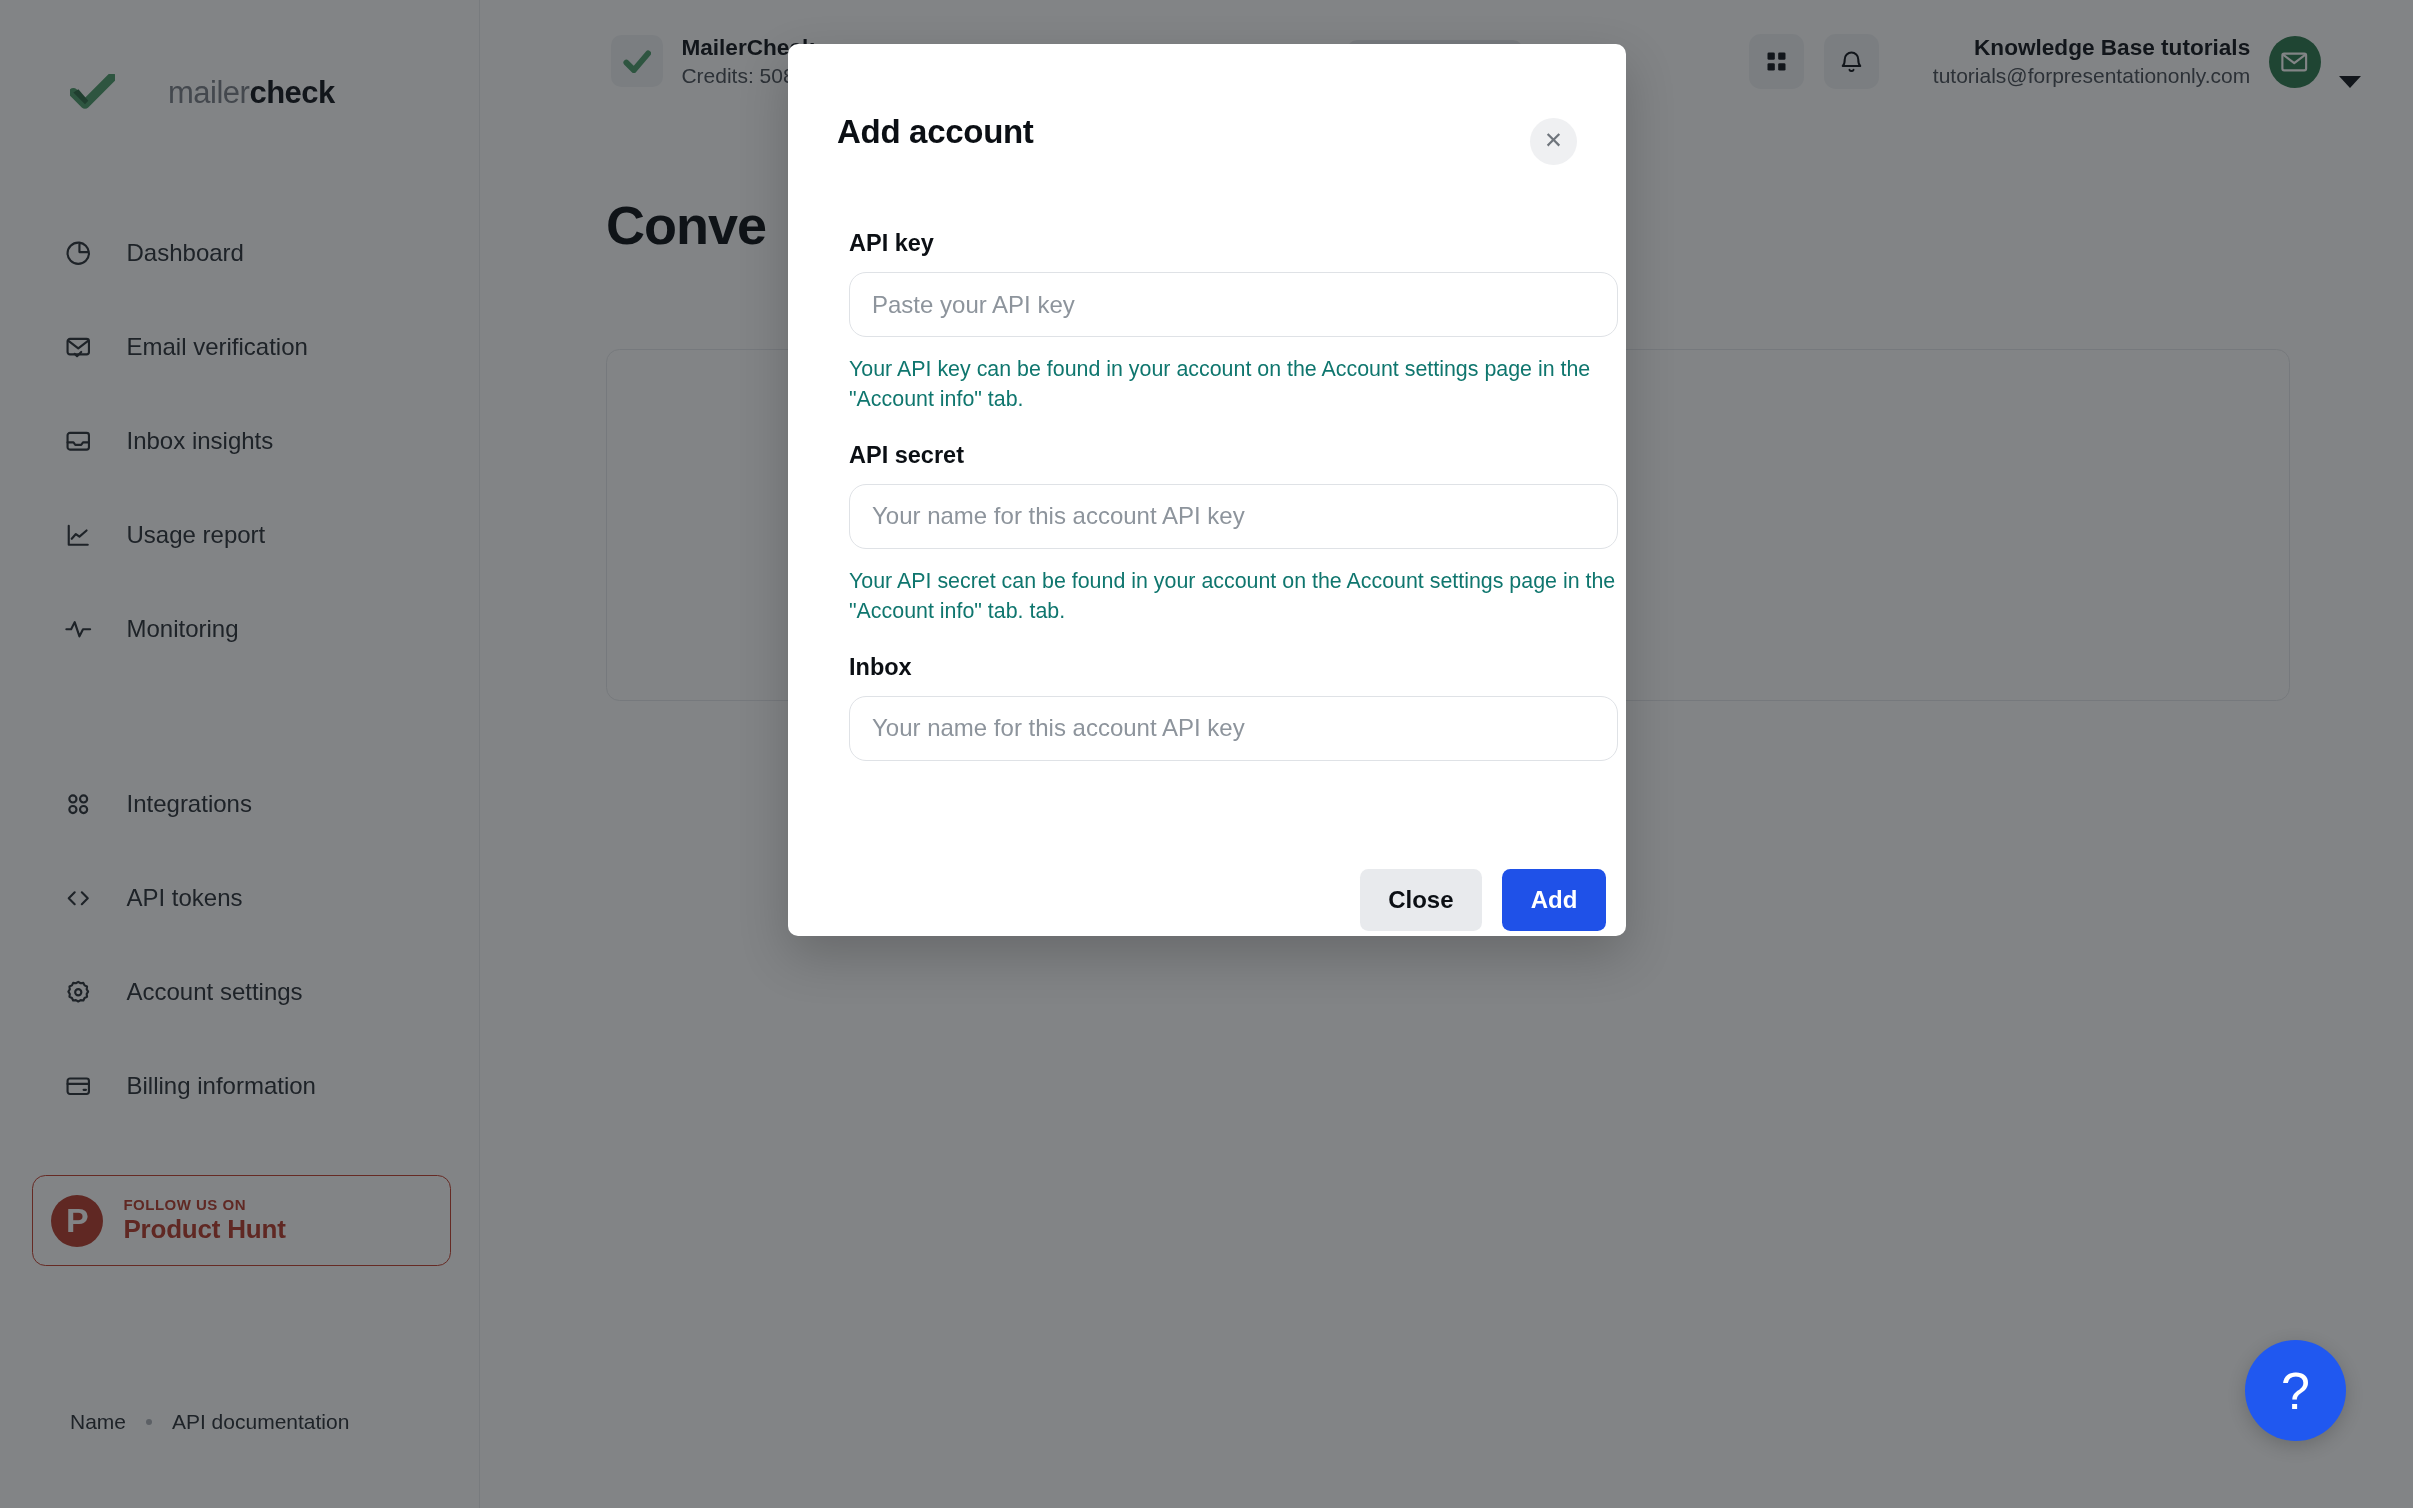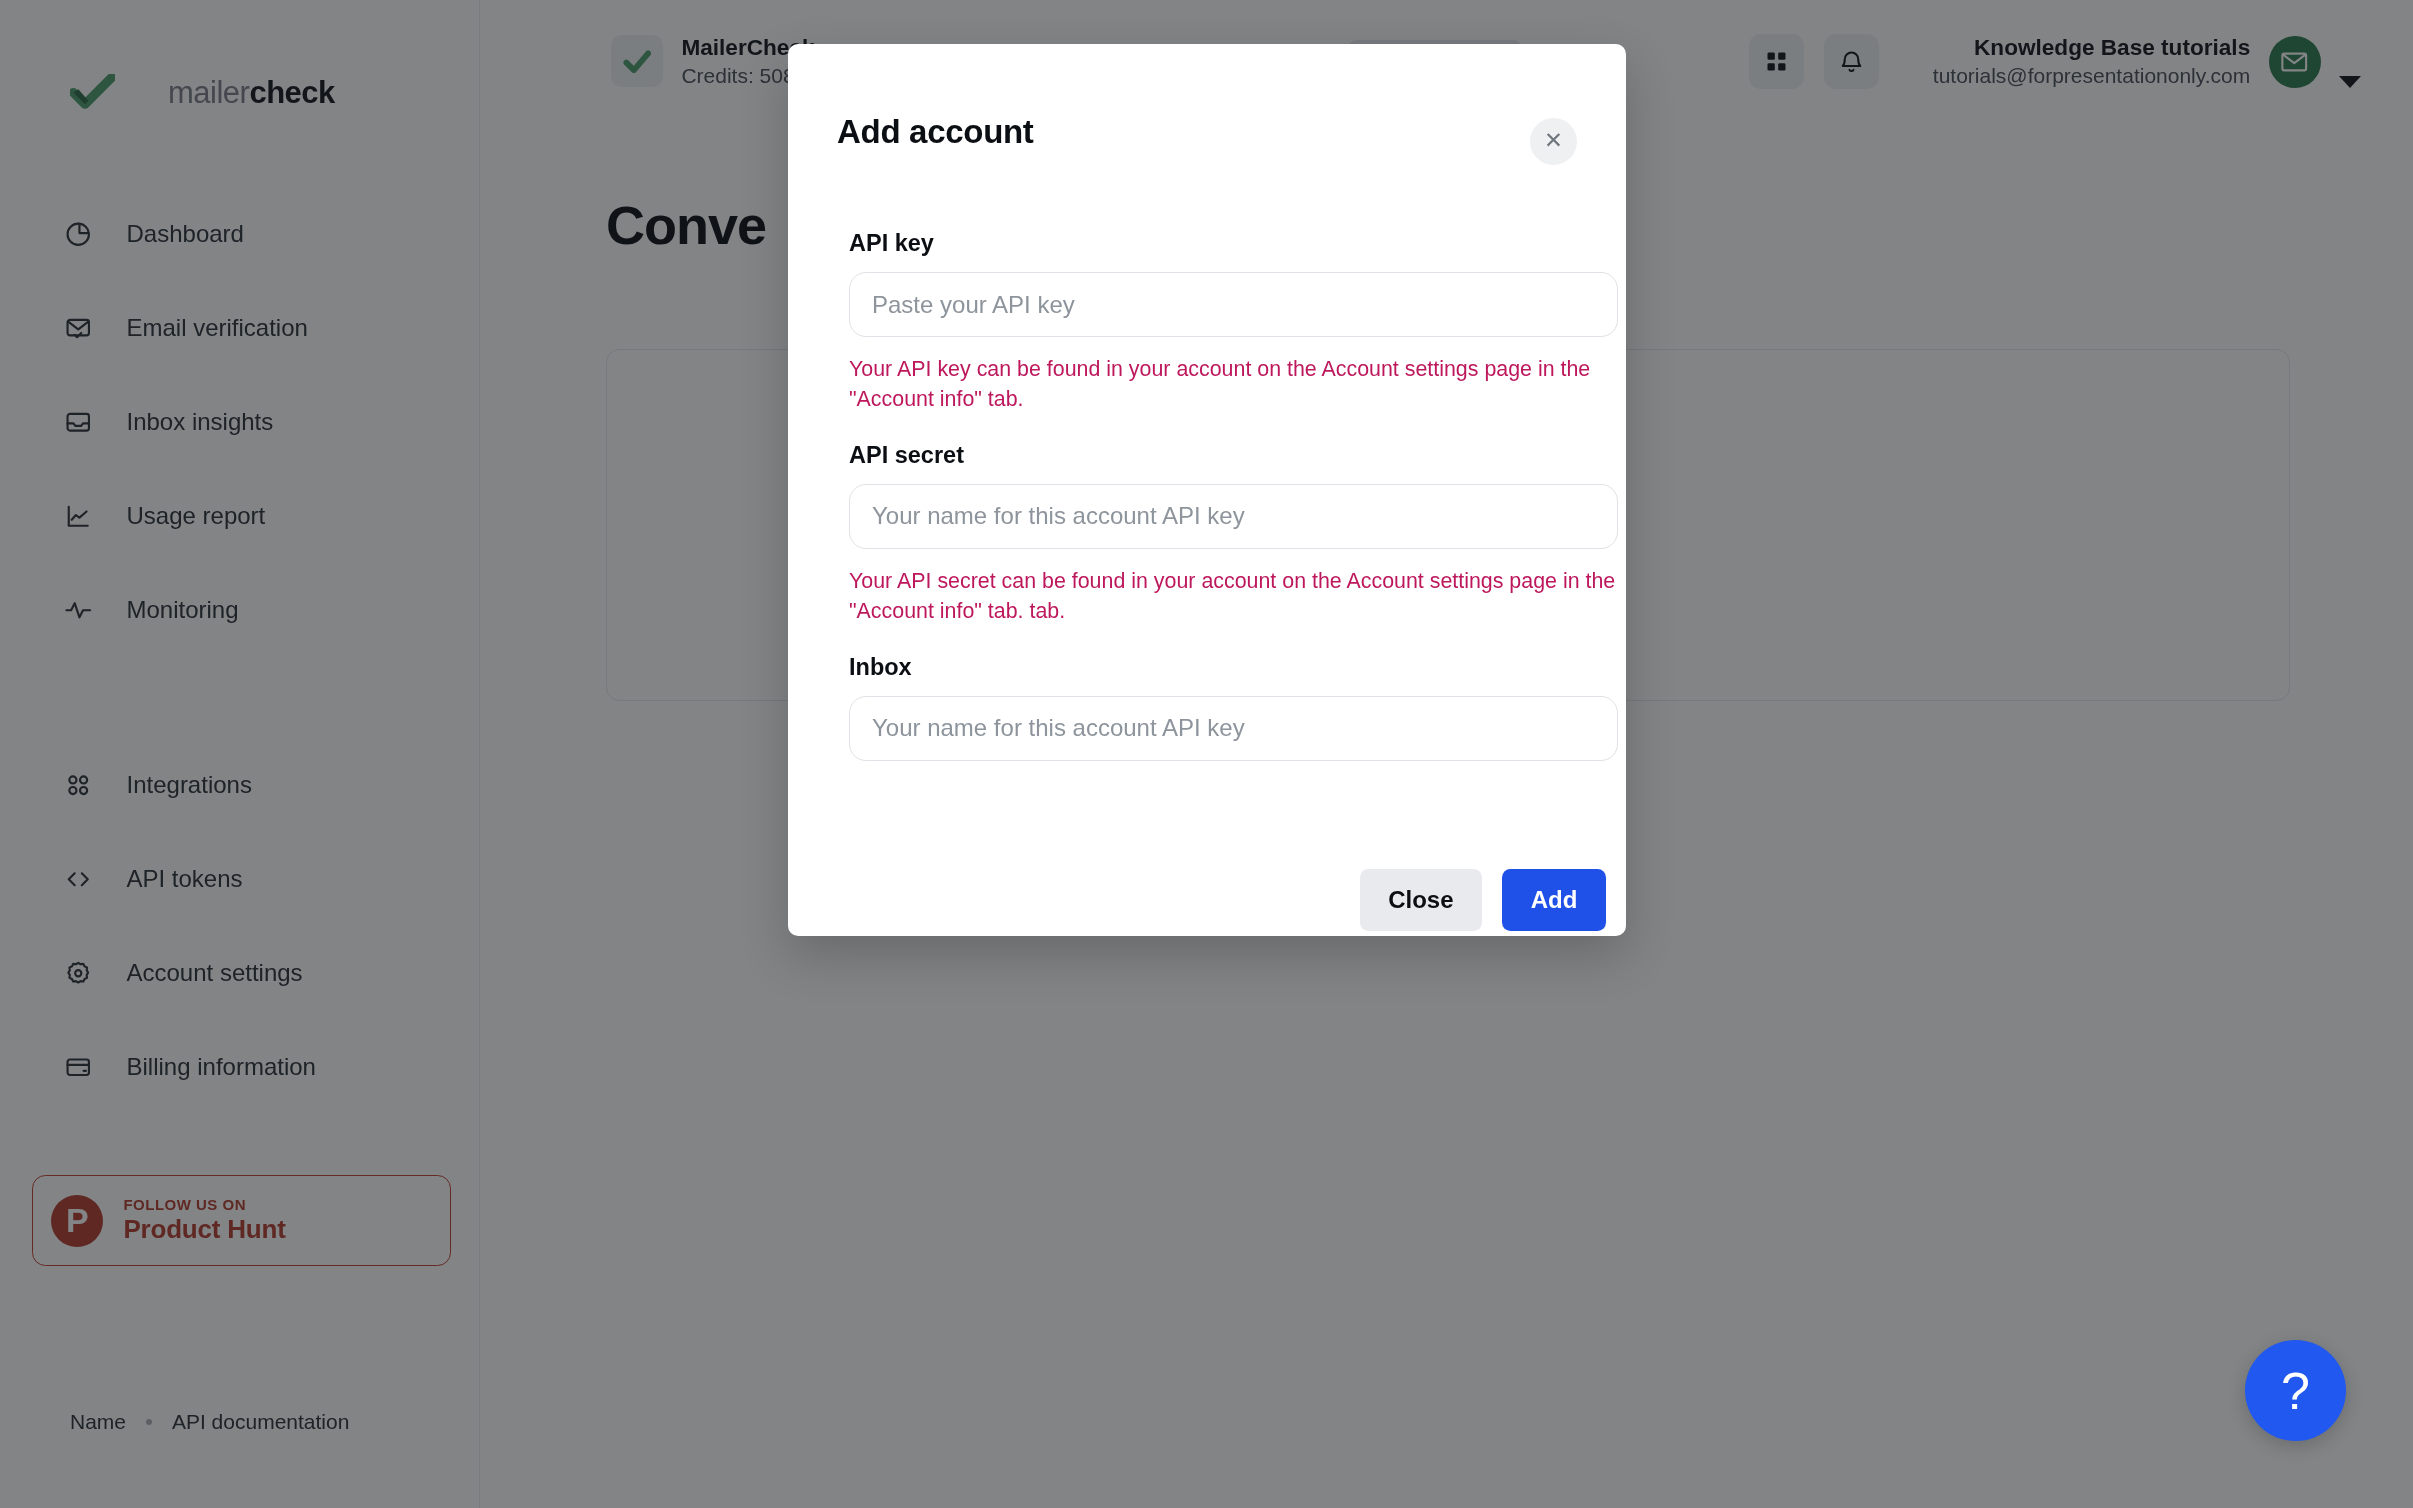--- a/index.html
+++ b/index.html
@@ -21,21 +21,21 @@
   .logo-wrap { position: absolute; left: 70px; top: 74px; display: flex; align-items: center; gap: 17px; }
   .logo-check { width: 45px; height: 37px; display: block; }
   .logo-text { font-size: 31px; letter-spacing: -0.5px; white-space: nowrap; }
   .logo-text .mailer { color: #7b8189; font-weight: 400; margin-left: 36px; }
   .logo-text .check { color: #11161c; font-weight: 700; }
 
   .nav-group { position: absolute; left: 0; width: 480px; }
   #nav-primary { top: 220px; }
   #nav-secondary { top: 771px; }
   .nav-item {
-    display: flex; align-items: flex-start; gap: 34px;
+    display: flex; align-items: flex-end; gap: 34px;
     height: 47px; padding-left: 64px; margin-bottom: 47px;
     cursor: pointer; color: #2b3138;
   }
   #nav-secondary .nav-item { margin-bottom: 47px; }
   .nav-icon { width: 28.5px; height: 28.5px; flex: 0 0 28.5px; display: block; color: #2b3138; }
   .nav-label { font-size: 24px; color: #2b3138; white-space: nowrap; }
 
   
   #ph-badge {
     position: absolute; left: 32px; top: 1175px;
@@ -140,21 +140,21 @@
 
   #modal-body { position: absolute; left: 61px; top: 186px; width: 741px; }
   .field-label { font-size: 23.5px; font-weight: 700; color: #0b0f14; margin-bottom: 15px; }
   .text-input {
     width: 769px; height: 65px; border: 0.8px solid #dfe2e6; border-radius: 17px;
     background: #ffffff; padding: 0 22px; font-size: 24px; color: #0b0f14;
     font-family: "Liberation Sans", sans-serif; outline: none;
   }
   .text-input::placeholder { color: #8d949c; }
   .field-help {
-    margin-top: 17px; font-size: 21.4px; line-height: 1.42; color: #be185d;
+    margin-top: 17px; font-size: 21.4px; line-height: 1.42; color: #0f766e;
     width: 769px;
   }
   .field-block { margin-bottom: 27px; }
   .field-block.last { margin-bottom: 0; }
 
   #modal-actions {
     position: absolute; left: 49px; top: 825px; width: 769px;
     display: flex; justify-content: flex-end; gap: 20px;
   }
   .btn { border: none; border-radius: 8.4px; cursor: pointer; font-family: "Liberation Sans", sans-serif;

